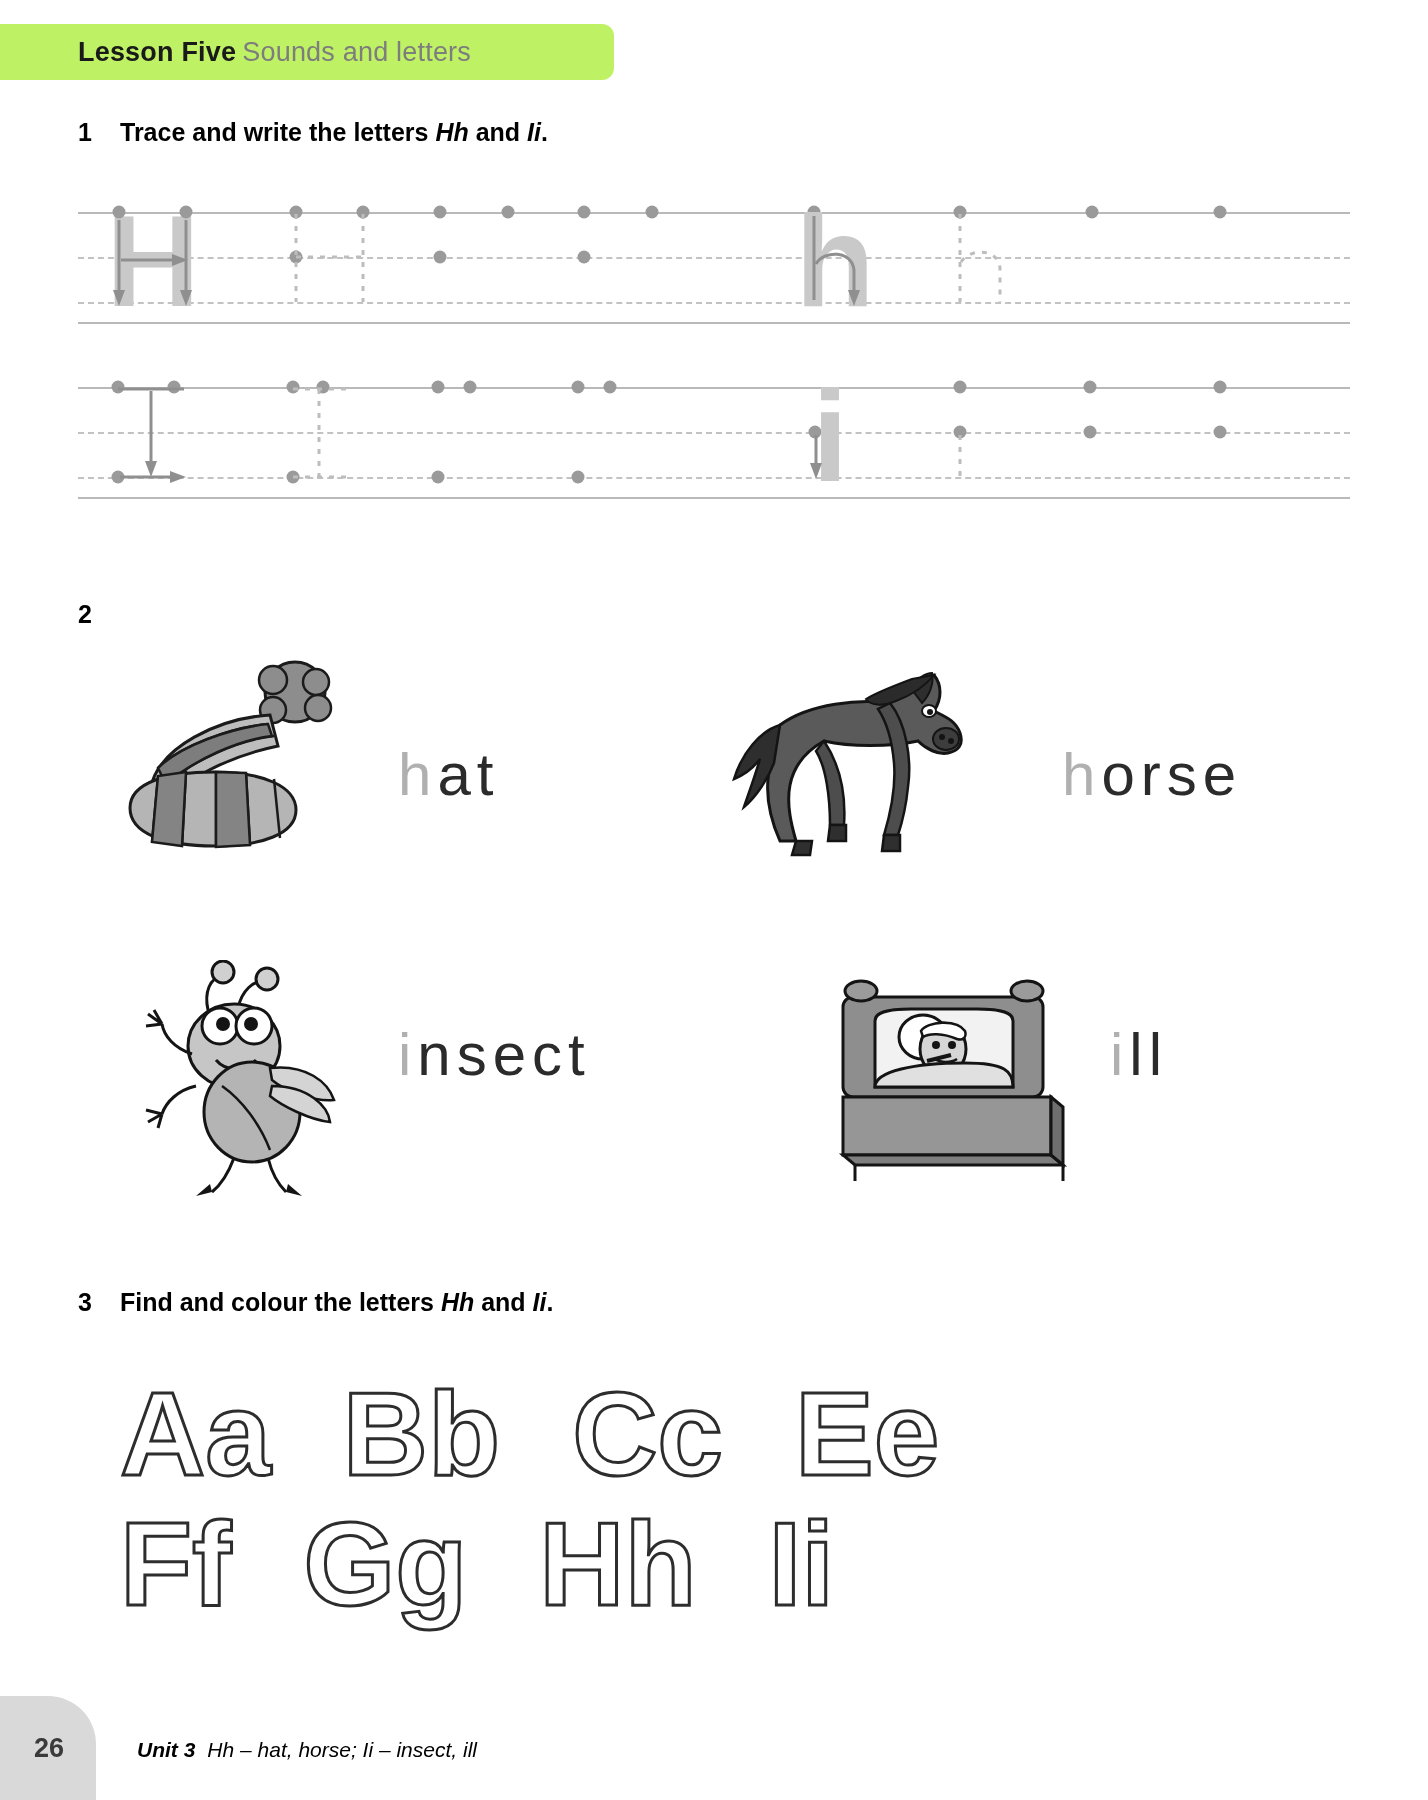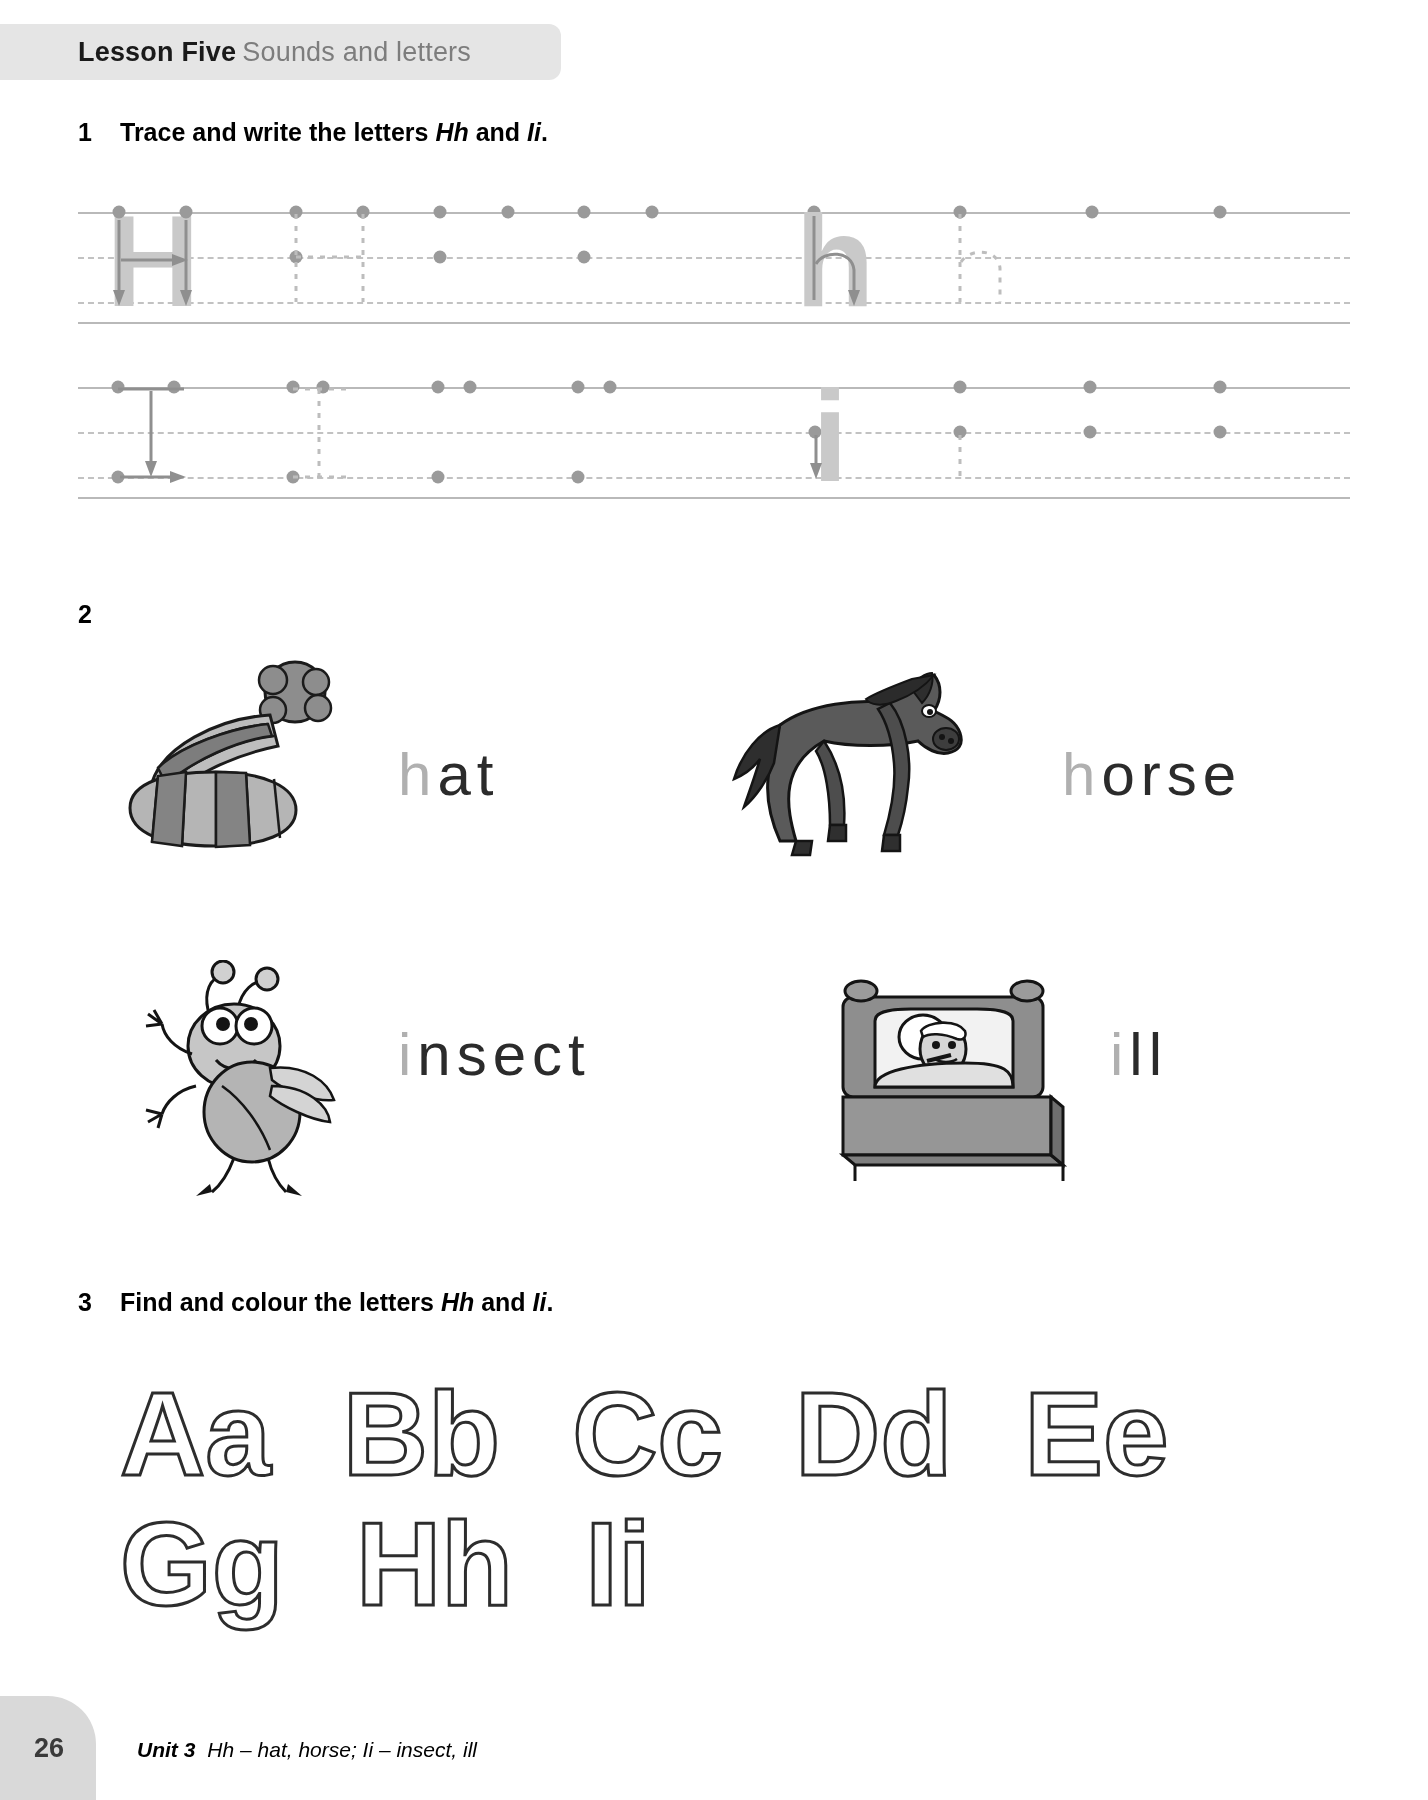--- a/index.html
+++ b/index.html
@@ -14,23 +14,23 @@
     font-family: "Liberation Sans", sans-serif;
     color: #000;
     overflow: hidden;
   }
 
   
   .lesson-header {
     position: absolute;
     left: 0;
     top: 24px;
-    width: 561px;
+    width: 614px;
     height: 56px;
-    background: #e5e5e5;
+    background: #bef264;
     border-top-right-radius: 12px;
     border-bottom-right-radius: 12px;
     display: flex;
     align-items: center;
     padding-left: 78px;
     box-sizing: border-box;
   }
   .lesson-header .lesson-title {
     font-weight: bold;
     font-size: 27px;
@@ -401,25 +401,25 @@
 
 <div class="ex-head" style="left:78px; top:1288px;">
   <span class="num">3</span>
   <span class="txt"><span>Find and colour the letters </span><em>Hh</em><span> and </span><em>Ii</em><span>.</span></span>
 </div>
 
 <div class="alpha-row" style="top:1375px; gap:72px;">
   <div class="alpha-cell">Aa</div>
   <div class="alpha-cell">Bb</div>
   <div class="alpha-cell">Cc</div>
-  <div class="alpha-cell">Dd</div>
   <div class="alpha-cell">Ee</div>
 </div>
 
 <div class="alpha-row" style="top:1505px; gap:72px;">
+  <div class="alpha-cell">Ff</div>
   <div class="alpha-cell">Gg</div>
   <div class="alpha-cell">Hh</div>
   <div class="alpha-cell">Ii</div>
 </div>
 
 <div class="footer-tab"></div>
 <div class="page-num">26</div>
 <div class="footer-text">
   <span class="unit">Unit 3</span><span class="desc">Hh – hat, horse; Ii – insect, ill</span>
 </div>

